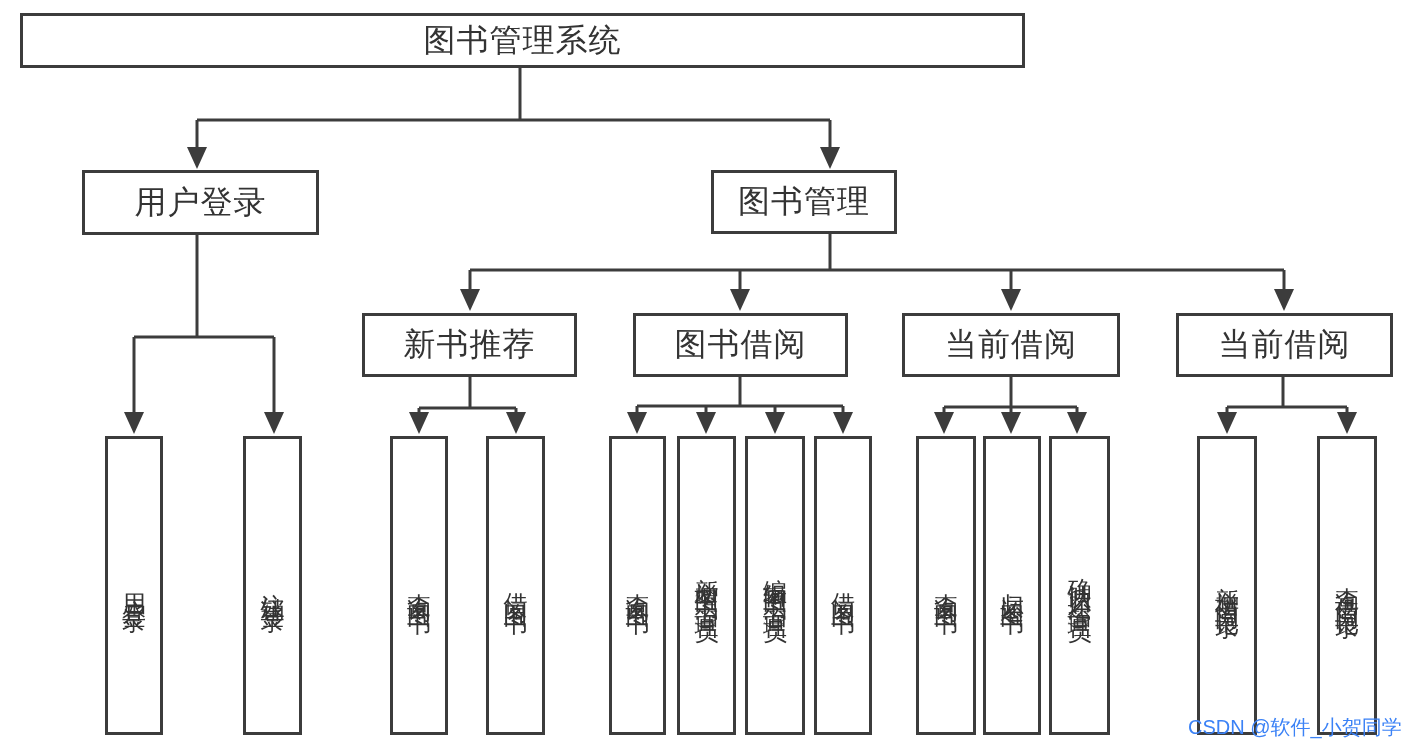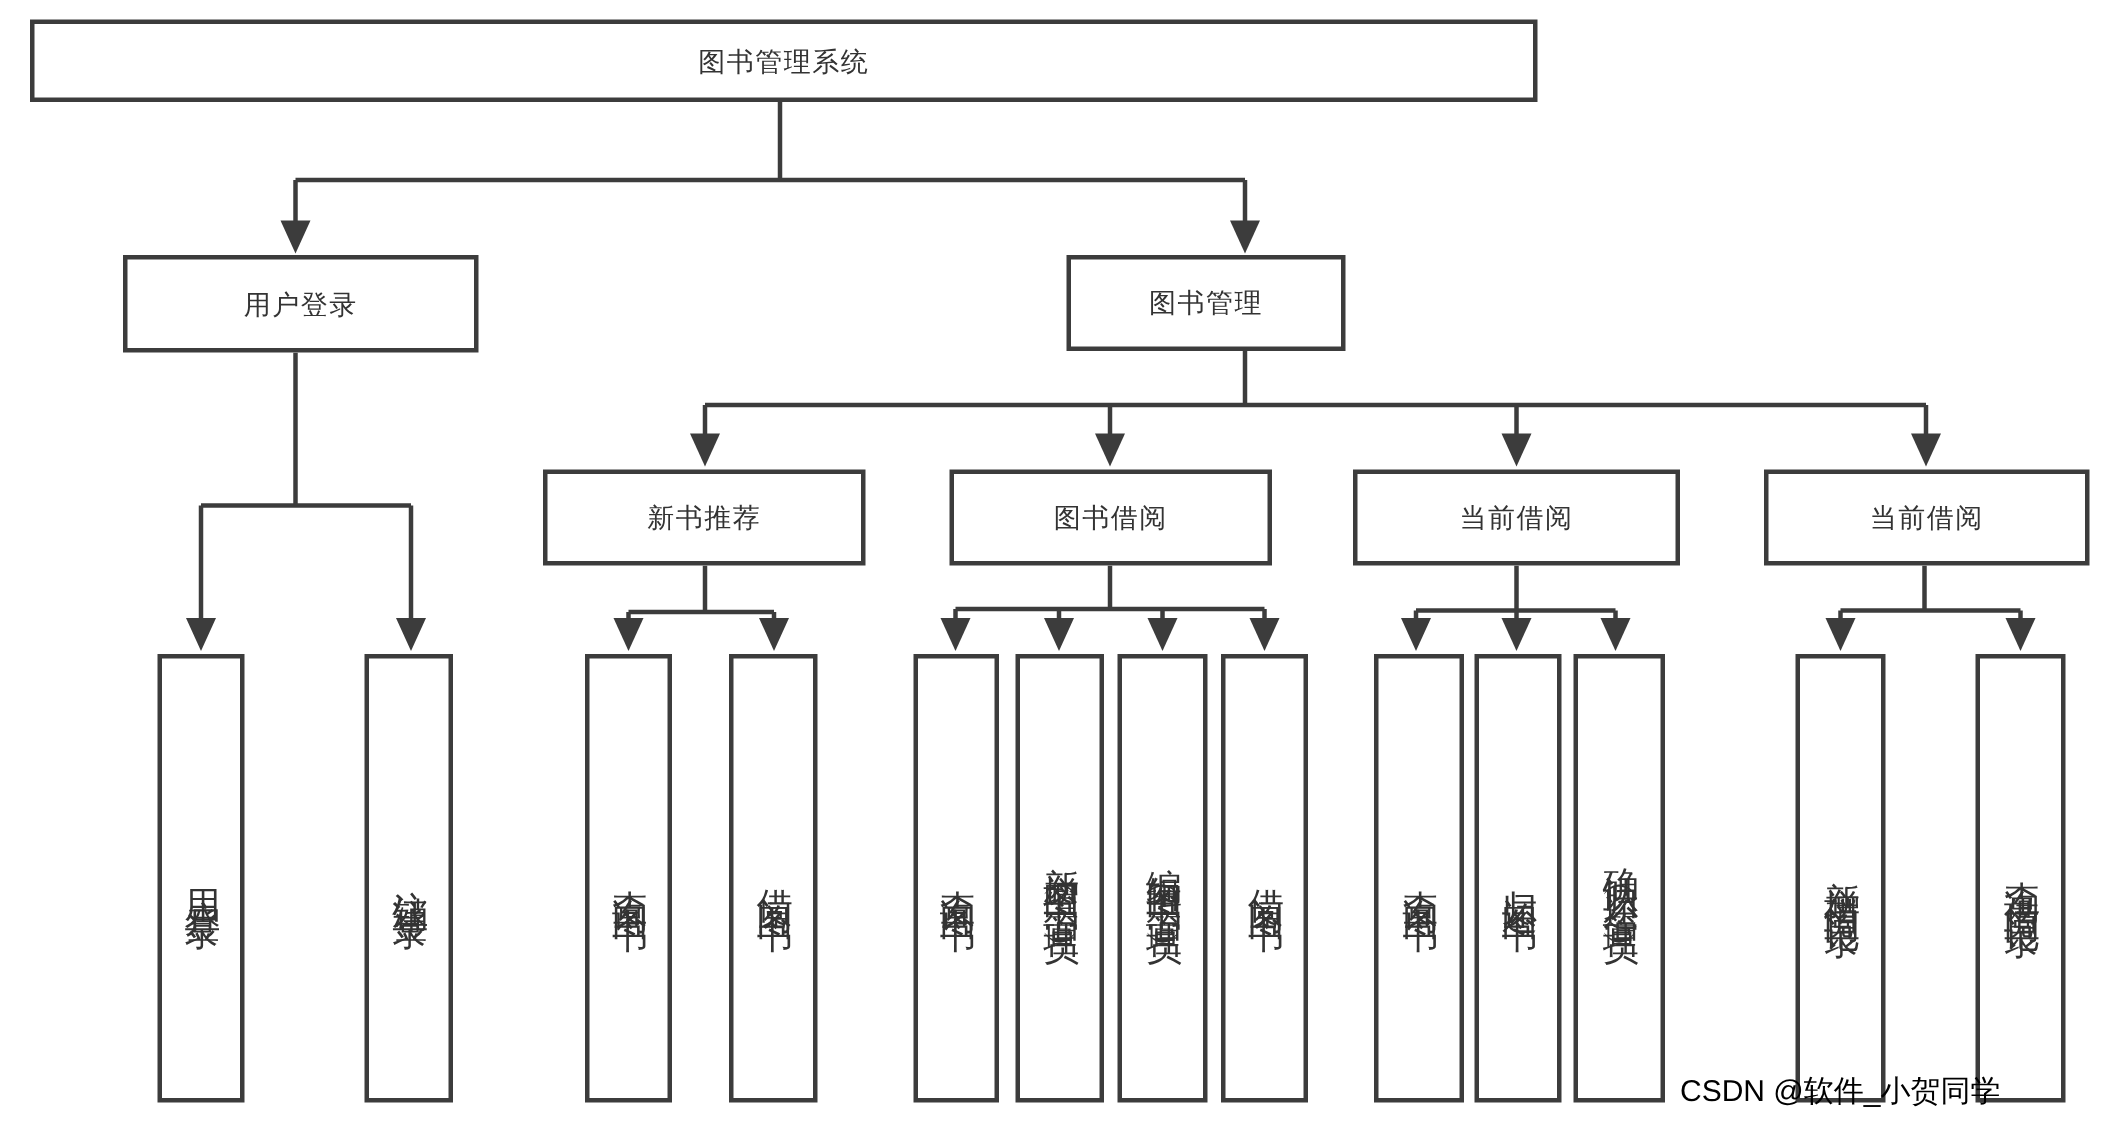--- a/index.html
+++ b/index.html
@@ -13,35 +13,35 @@
   }
   svg.wires{position:absolute;left:0;top:0;z-index:1;}
   .node{
     position:absolute;
     box-sizing:border-box;
     border:3px solid #3c3c3c;
     background:#ffffff;
     display:flex;align-items:center;justify-content:center;
     z-index:2;
   }
-  .hnode{font-size:18px;letter-spacing:1px;white-space:nowrap;font-family:Liberation Mono, monospace;}
+  .hnode{font-size:32px;letter-spacing:1px;white-space:nowrap;font-family:Liberation Mono, monospace;}
   .leaf{top:436px;height:299px;}
   .vtext{
     writing-mode:vertical-rl;
     text-orientation:mixed;
     font-size:24px;
     line-height:1;
     letter-spacing:6px;
     white-space:nowrap;
   }
   .watermark{
     position:absolute;
-    left:1120px;top:714px;
+    left:1188px;top:714px;
     font-size:20px;
-    color:#000000;
+    color:#3b82f6;
     z-index:3;
     white-space:nowrap;
   }
 </style>
 </head>
 <body>
 
 <div id="stage">
 
   <svg class="wires" width="1405" height="747" viewBox="0 0 1405 747">

